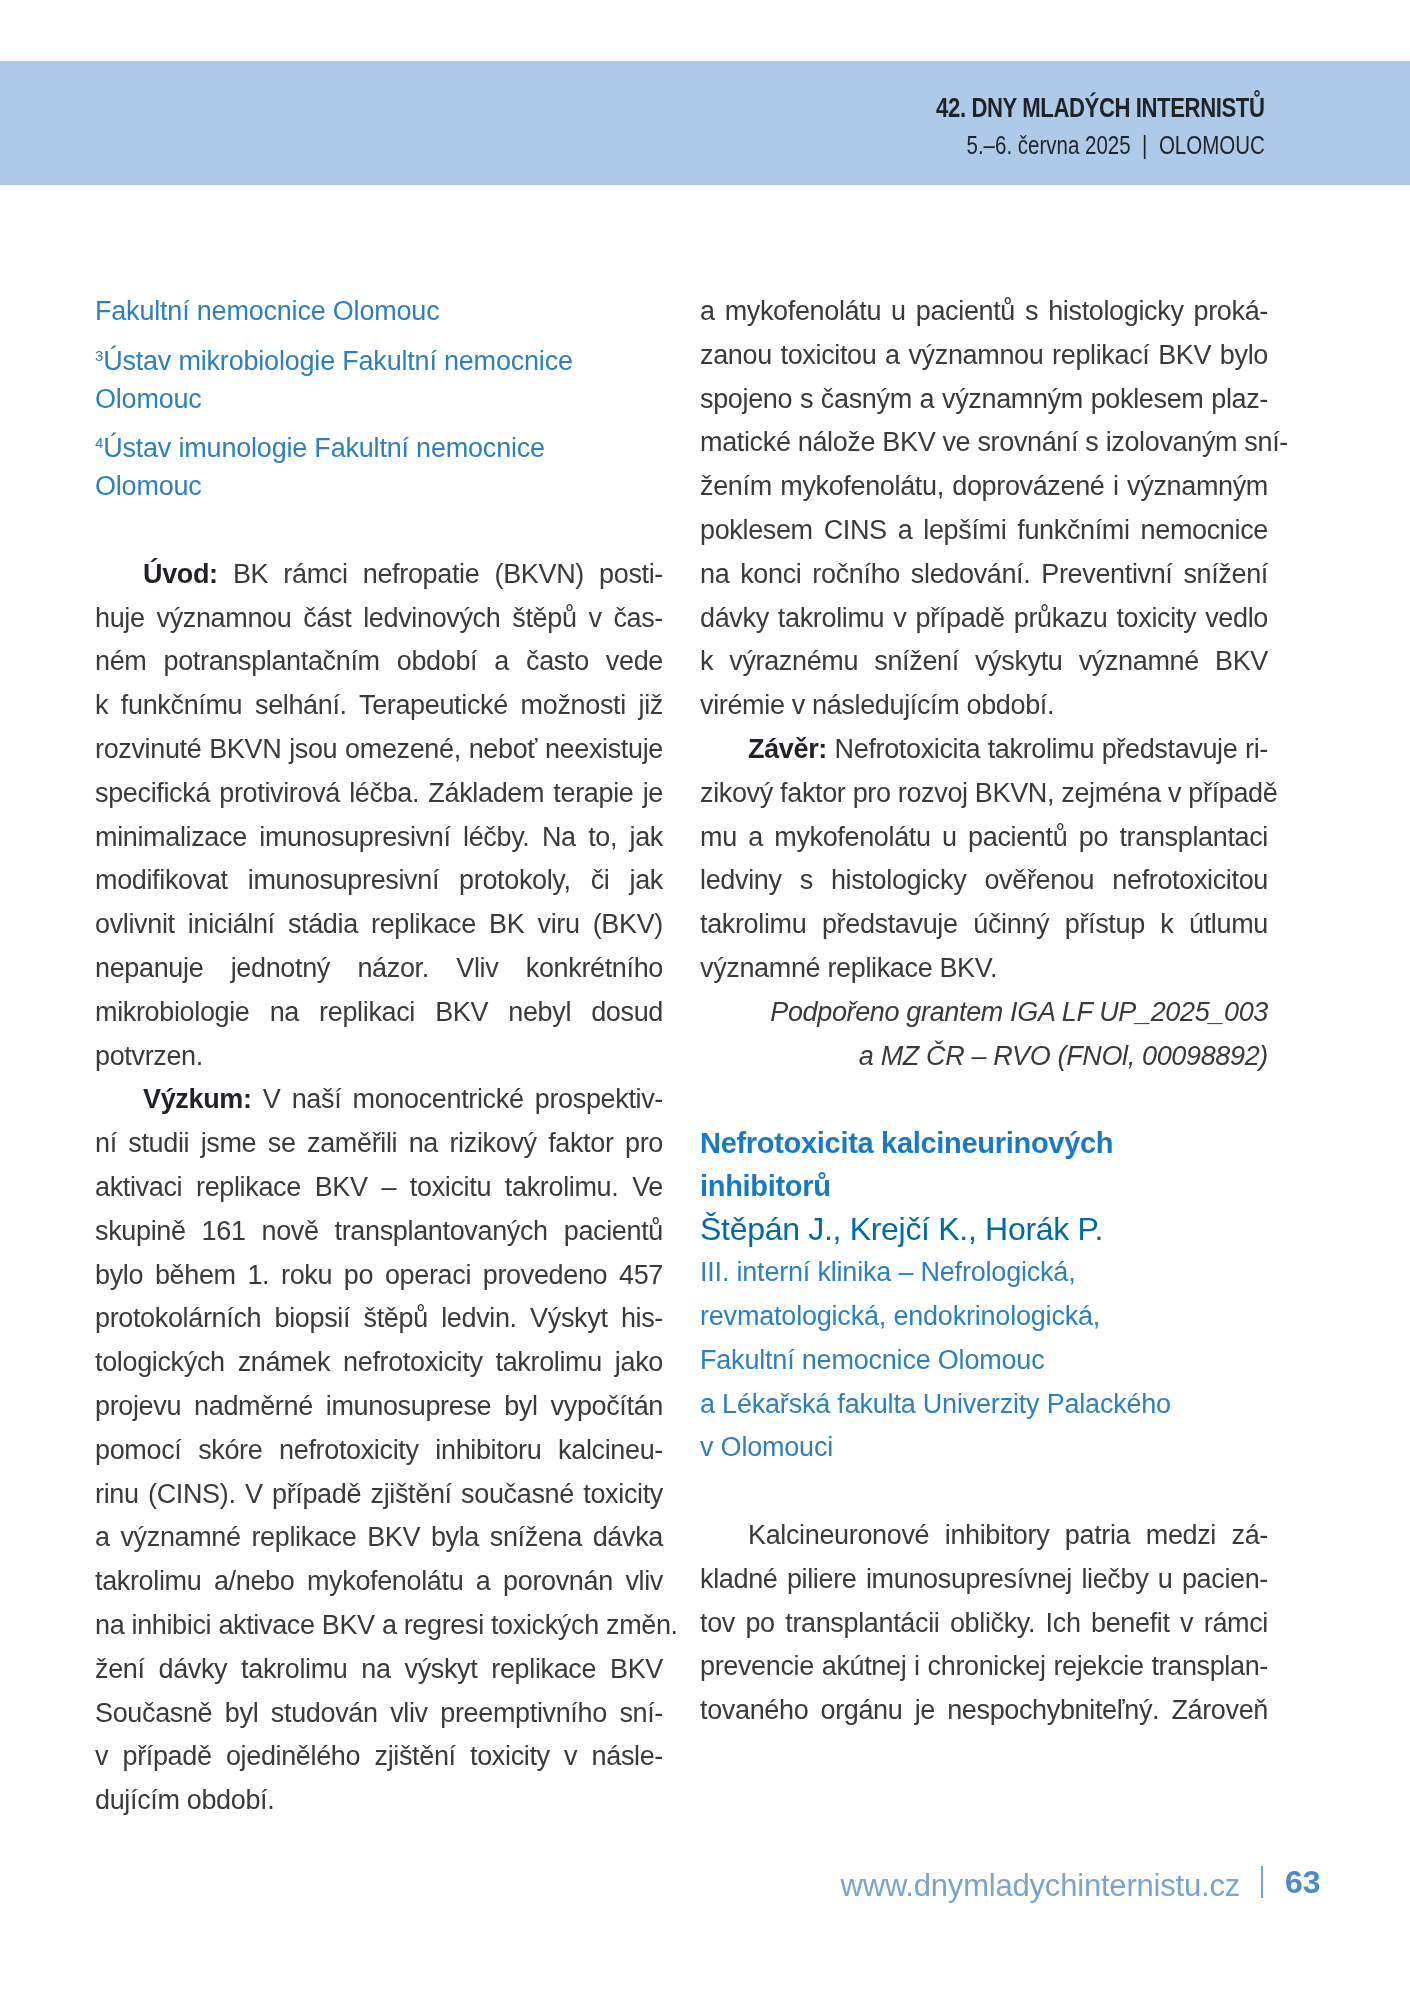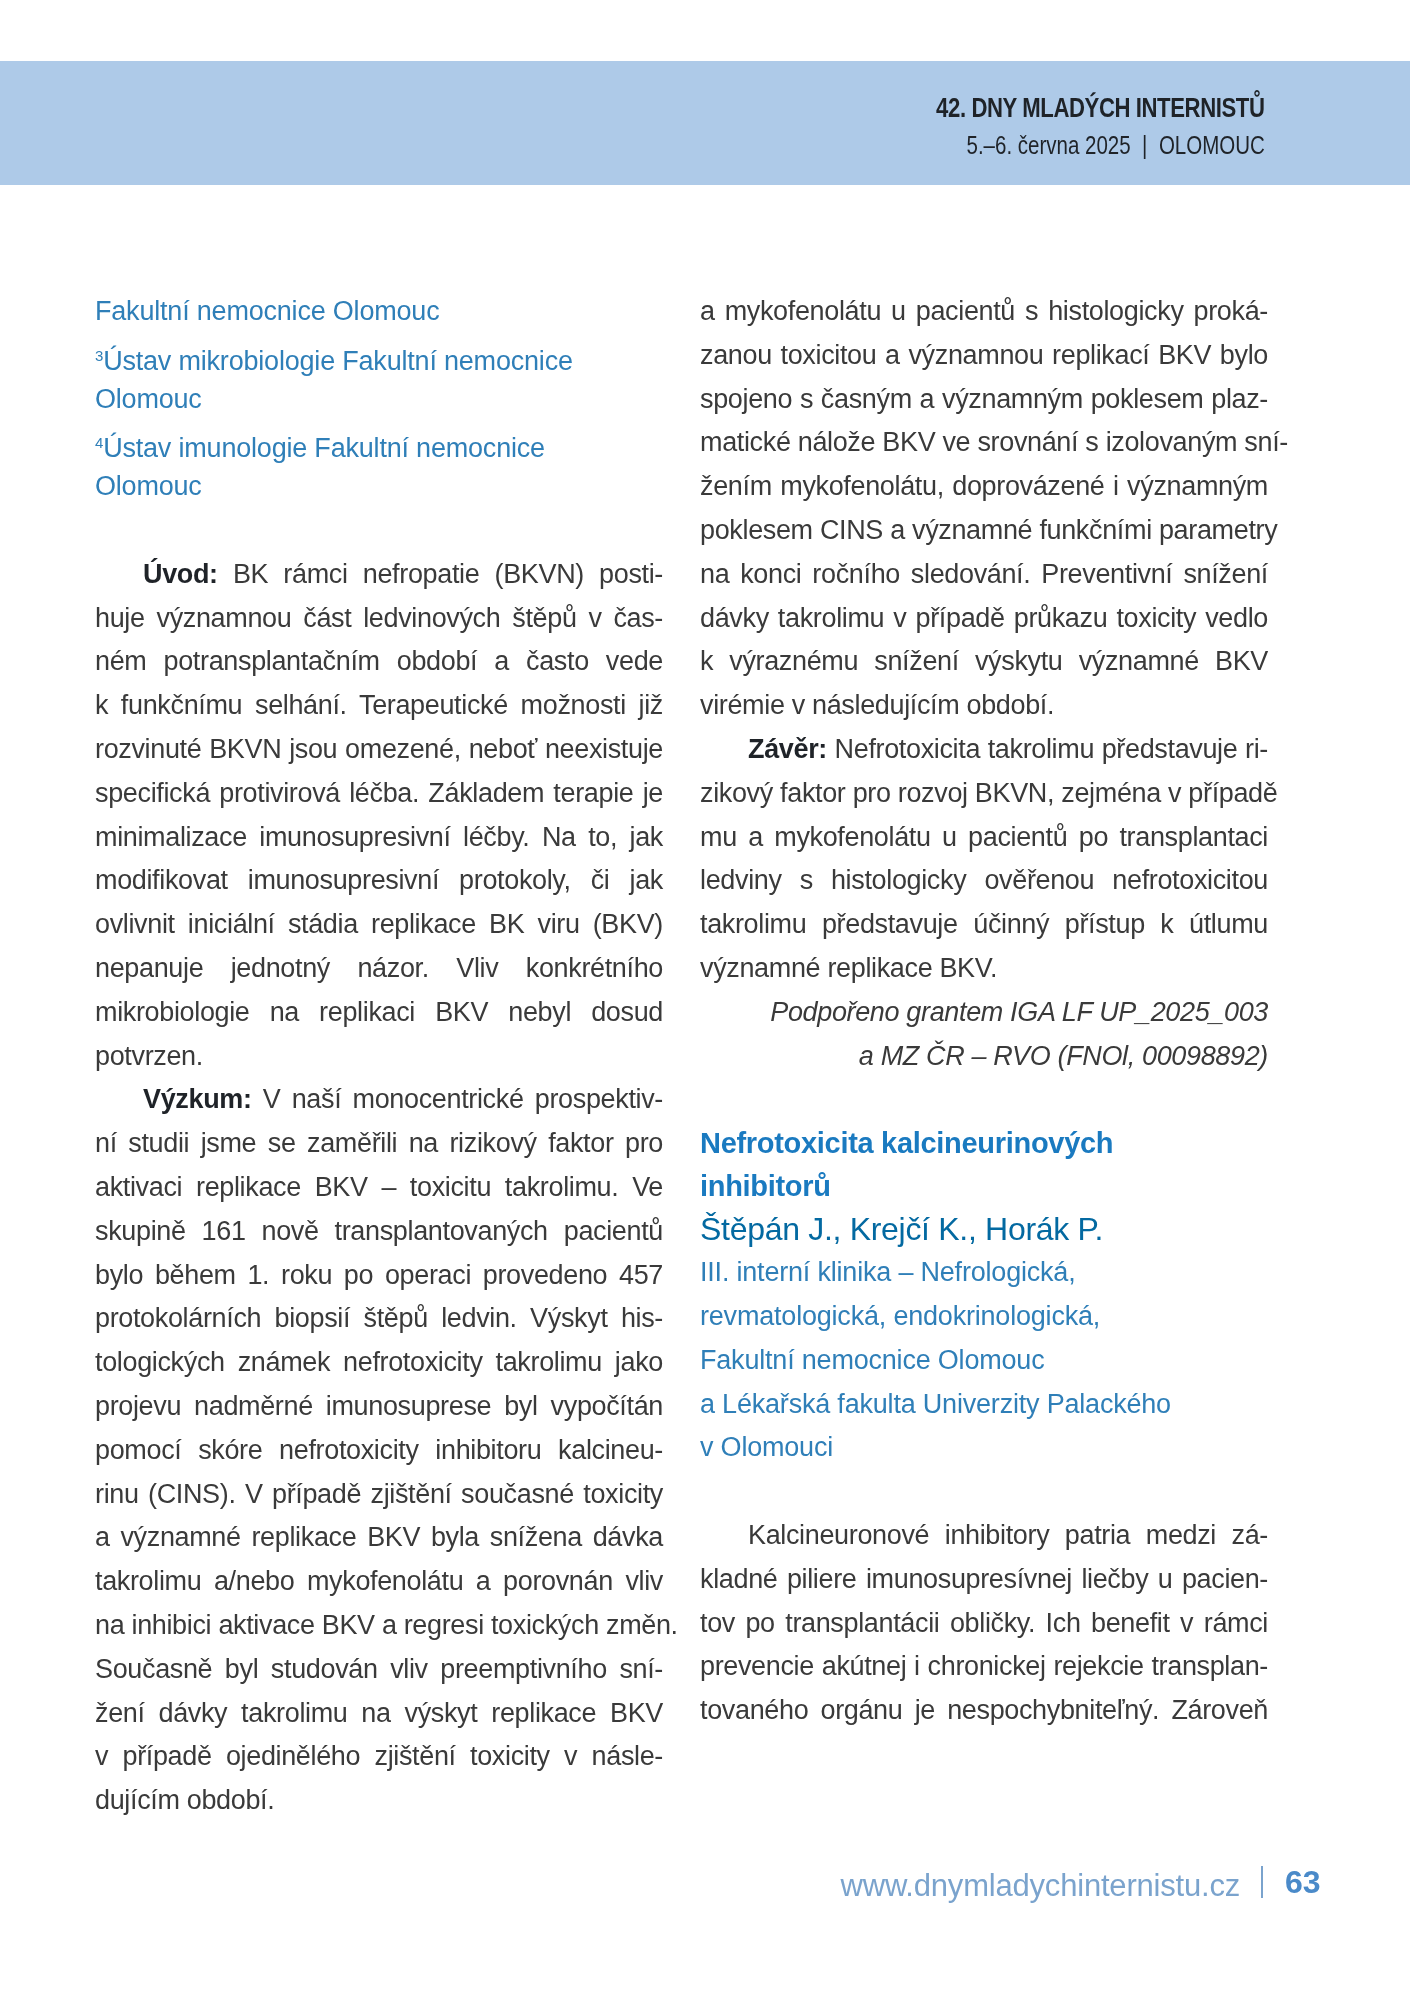--- a/index.html
+++ b/index.html
@@ -104,35 +104,35 @@
     <div class="line">skupině 161 nově transplantovaných pacientů</div>
     <div class="line">bylo během 1. roku po operaci provedeno 457</div>
     <div class="line">protokolárních biopsií štěpů ledvin. Výskyt his-</div>
     <div class="line">tologických známek nefrotoxicity takrolimu jako</div>
     <div class="line">projevu nadměrné imunosuprese byl vypočítán</div>
     <div class="line">pomocí skóre nefrotoxicity inhibitoru kalcineu-</div>
     <div class="line">rinu (CINS). V případě zjištění současné toxicity</div>
     <div class="line">a významné replikace BKV byla snížena dávka</div>
     <div class="line">takrolimu a/nebo mykofenolátu a porovnán vliv</div>
     <div class="line">na inhibici aktivace BKV a regresi toxických změn.</div>
+    <div class="line">žení dávky takrolimu na výskyt replikace BKV</div>
     <div class="line">Současně byl studován vliv preemptivního sní-</div>
-    <div class="line">žení dávky takrolimu na výskyt replikace BKV</div>
     <div class="line">v případě ojedinělého zjištění toxicity v násle-</div>
     <div class="line last">dujícím období.</div>
   </div>
 </div>
 
 <div class="col col-right">
   <div>
     <div class="line">a mykofenolátu u pacientů s histologicky proká-</div>
     <div class="line">zanou toxicitou a významnou replikací BKV bylo</div>
     <div class="line">spojeno s časným a významným poklesem plaz-</div>
     <div class="line">matické nálože BKV ve srovnání s izolovaným sní-</div>
     <div class="line">žením mykofenolátu, doprovázené i významným</div>
-    <div class="line">poklesem CINS a významné funkčními parametry</div>
+    <div class="line">poklesem CINS a lepšími funkčními nemocnice</div>
     <div class="line">na konci ročního sledování. Preventivní snížení</div>
     <div class="line">dávky takrolimu v případě průkazu toxicity vedlo</div>
     <div class="line">k výraznému snížení výskytu významné BKV</div>
     <div class="line last">virémie v následujícím období.</div>
   </div>
 
   <div>
     <div class="line indent"><b class="lead">Závěr:</b><span> Nefrotoxicita takrolimu představuje ri-</span></div>
     <div class="line">zikový faktor pro rozvoj BKVN, zejména v případě</div>
     <div class="line">mu a mykofenolátu u pacientů po transplantaci</div>

